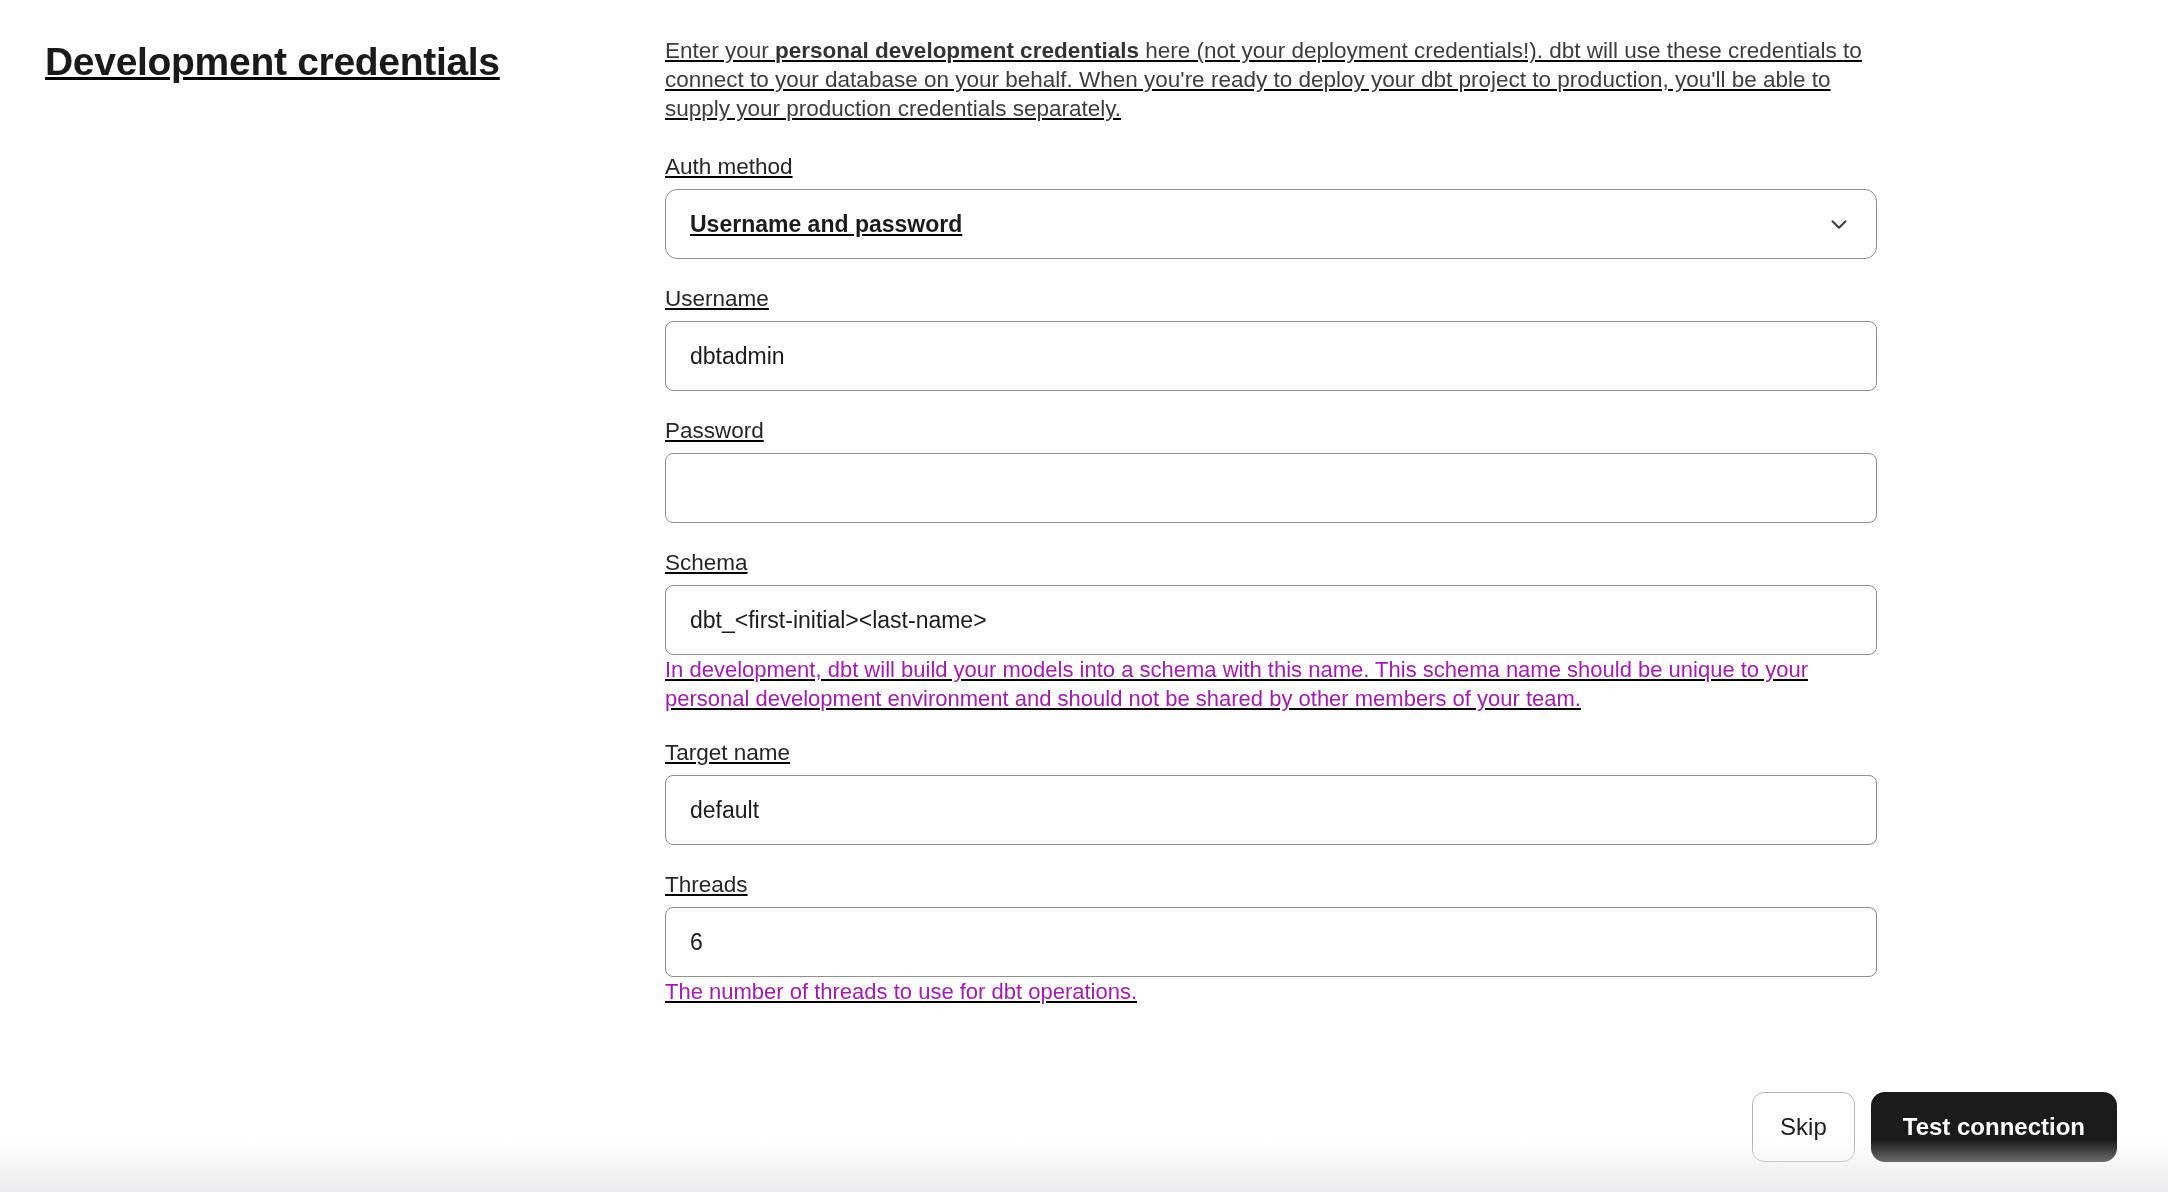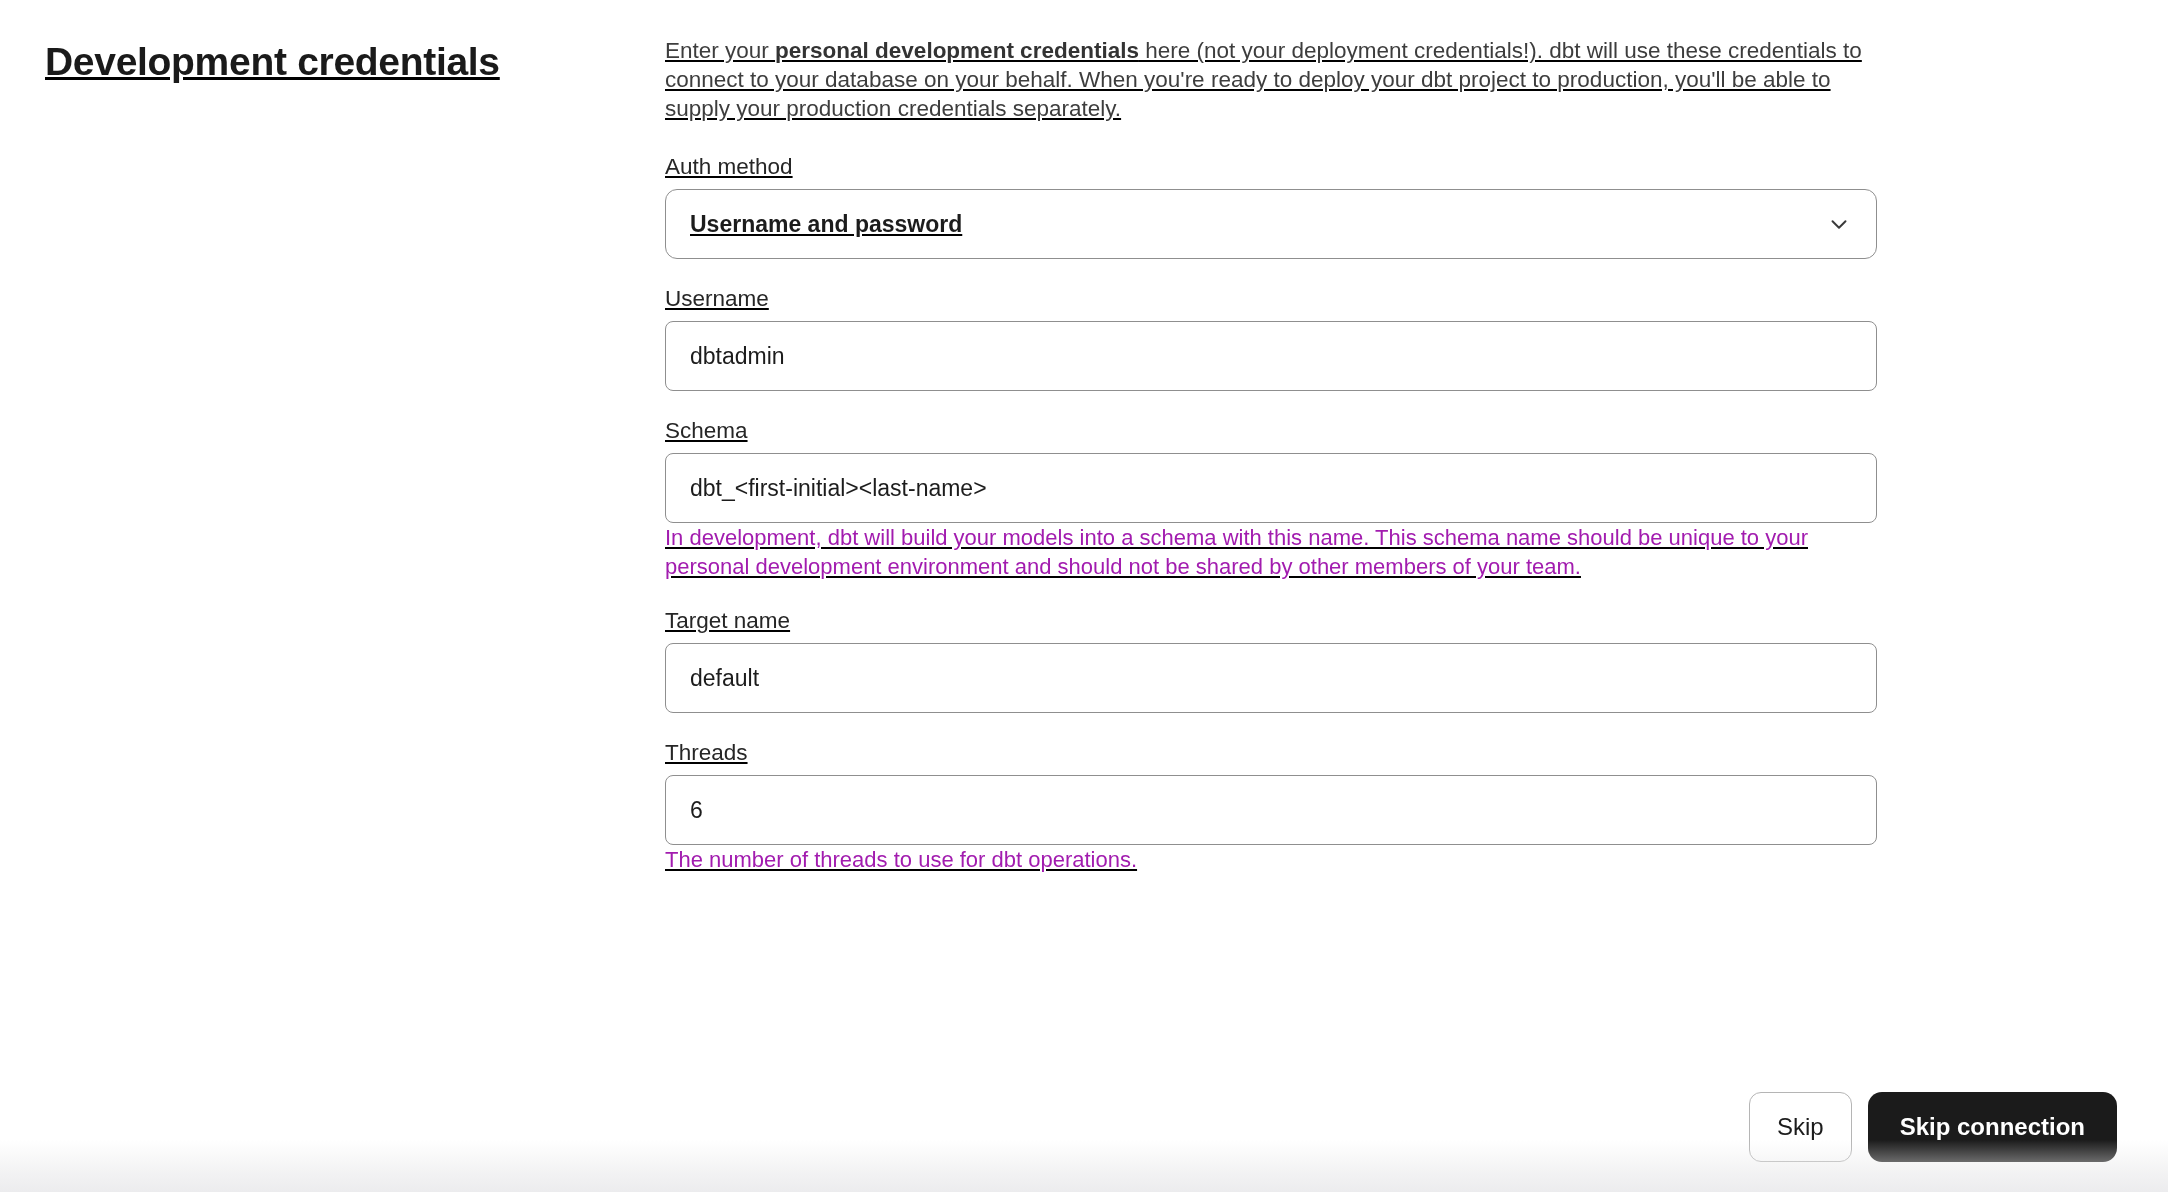--- a/index.html
+++ b/index.html
@@ -159,20 +159,24 @@
           </svg>
         </span>
       </div>
     </div>
 
     <div class="field">
       <label class="field-label">Username</label>
       <input type="text" class="text-input" value="dbtadmin" style="">
     </div>
 
+    <div class="field">
+      <label class="field-label">Password</label>
+      <input type="password" class="text-input" value="" style="">
+    </div>
 
     <div class="field">
       <label class="field-label">Schema</label>
       <input type="text" class="text-input" value="dbt_&lt;first-initial&gt;&lt;last-name&gt;" style="">
       <div class="help-text">In development, dbt will build your models into a schema with this name. This schema name should be unique to your personal development environment and should not be shared by other members of your team.</div>
     </div>
 
     <div class="field">
       <label class="field-label">Target name</label>
       <input type="text" class="text-input" value="default" style="">
@@ -182,16 +186,16 @@
       <label class="field-label">Threads</label>
       <input type="text" class="text-input" value="6" style="">
       <div class="help-text">The number of threads to use for dbt operations.</div>
     </div>
 
   </div>
 </div>
 
 <div class="footer-actions">
   <button class="btn btn-skip">Skip</button>
-  <button class="btn btn-primary">Skip connection</button>
+  <button class="btn btn-primary">Test connection</button>
 </div>
 
 <div class="bottom-fade"></div>
 
 </body></html>

